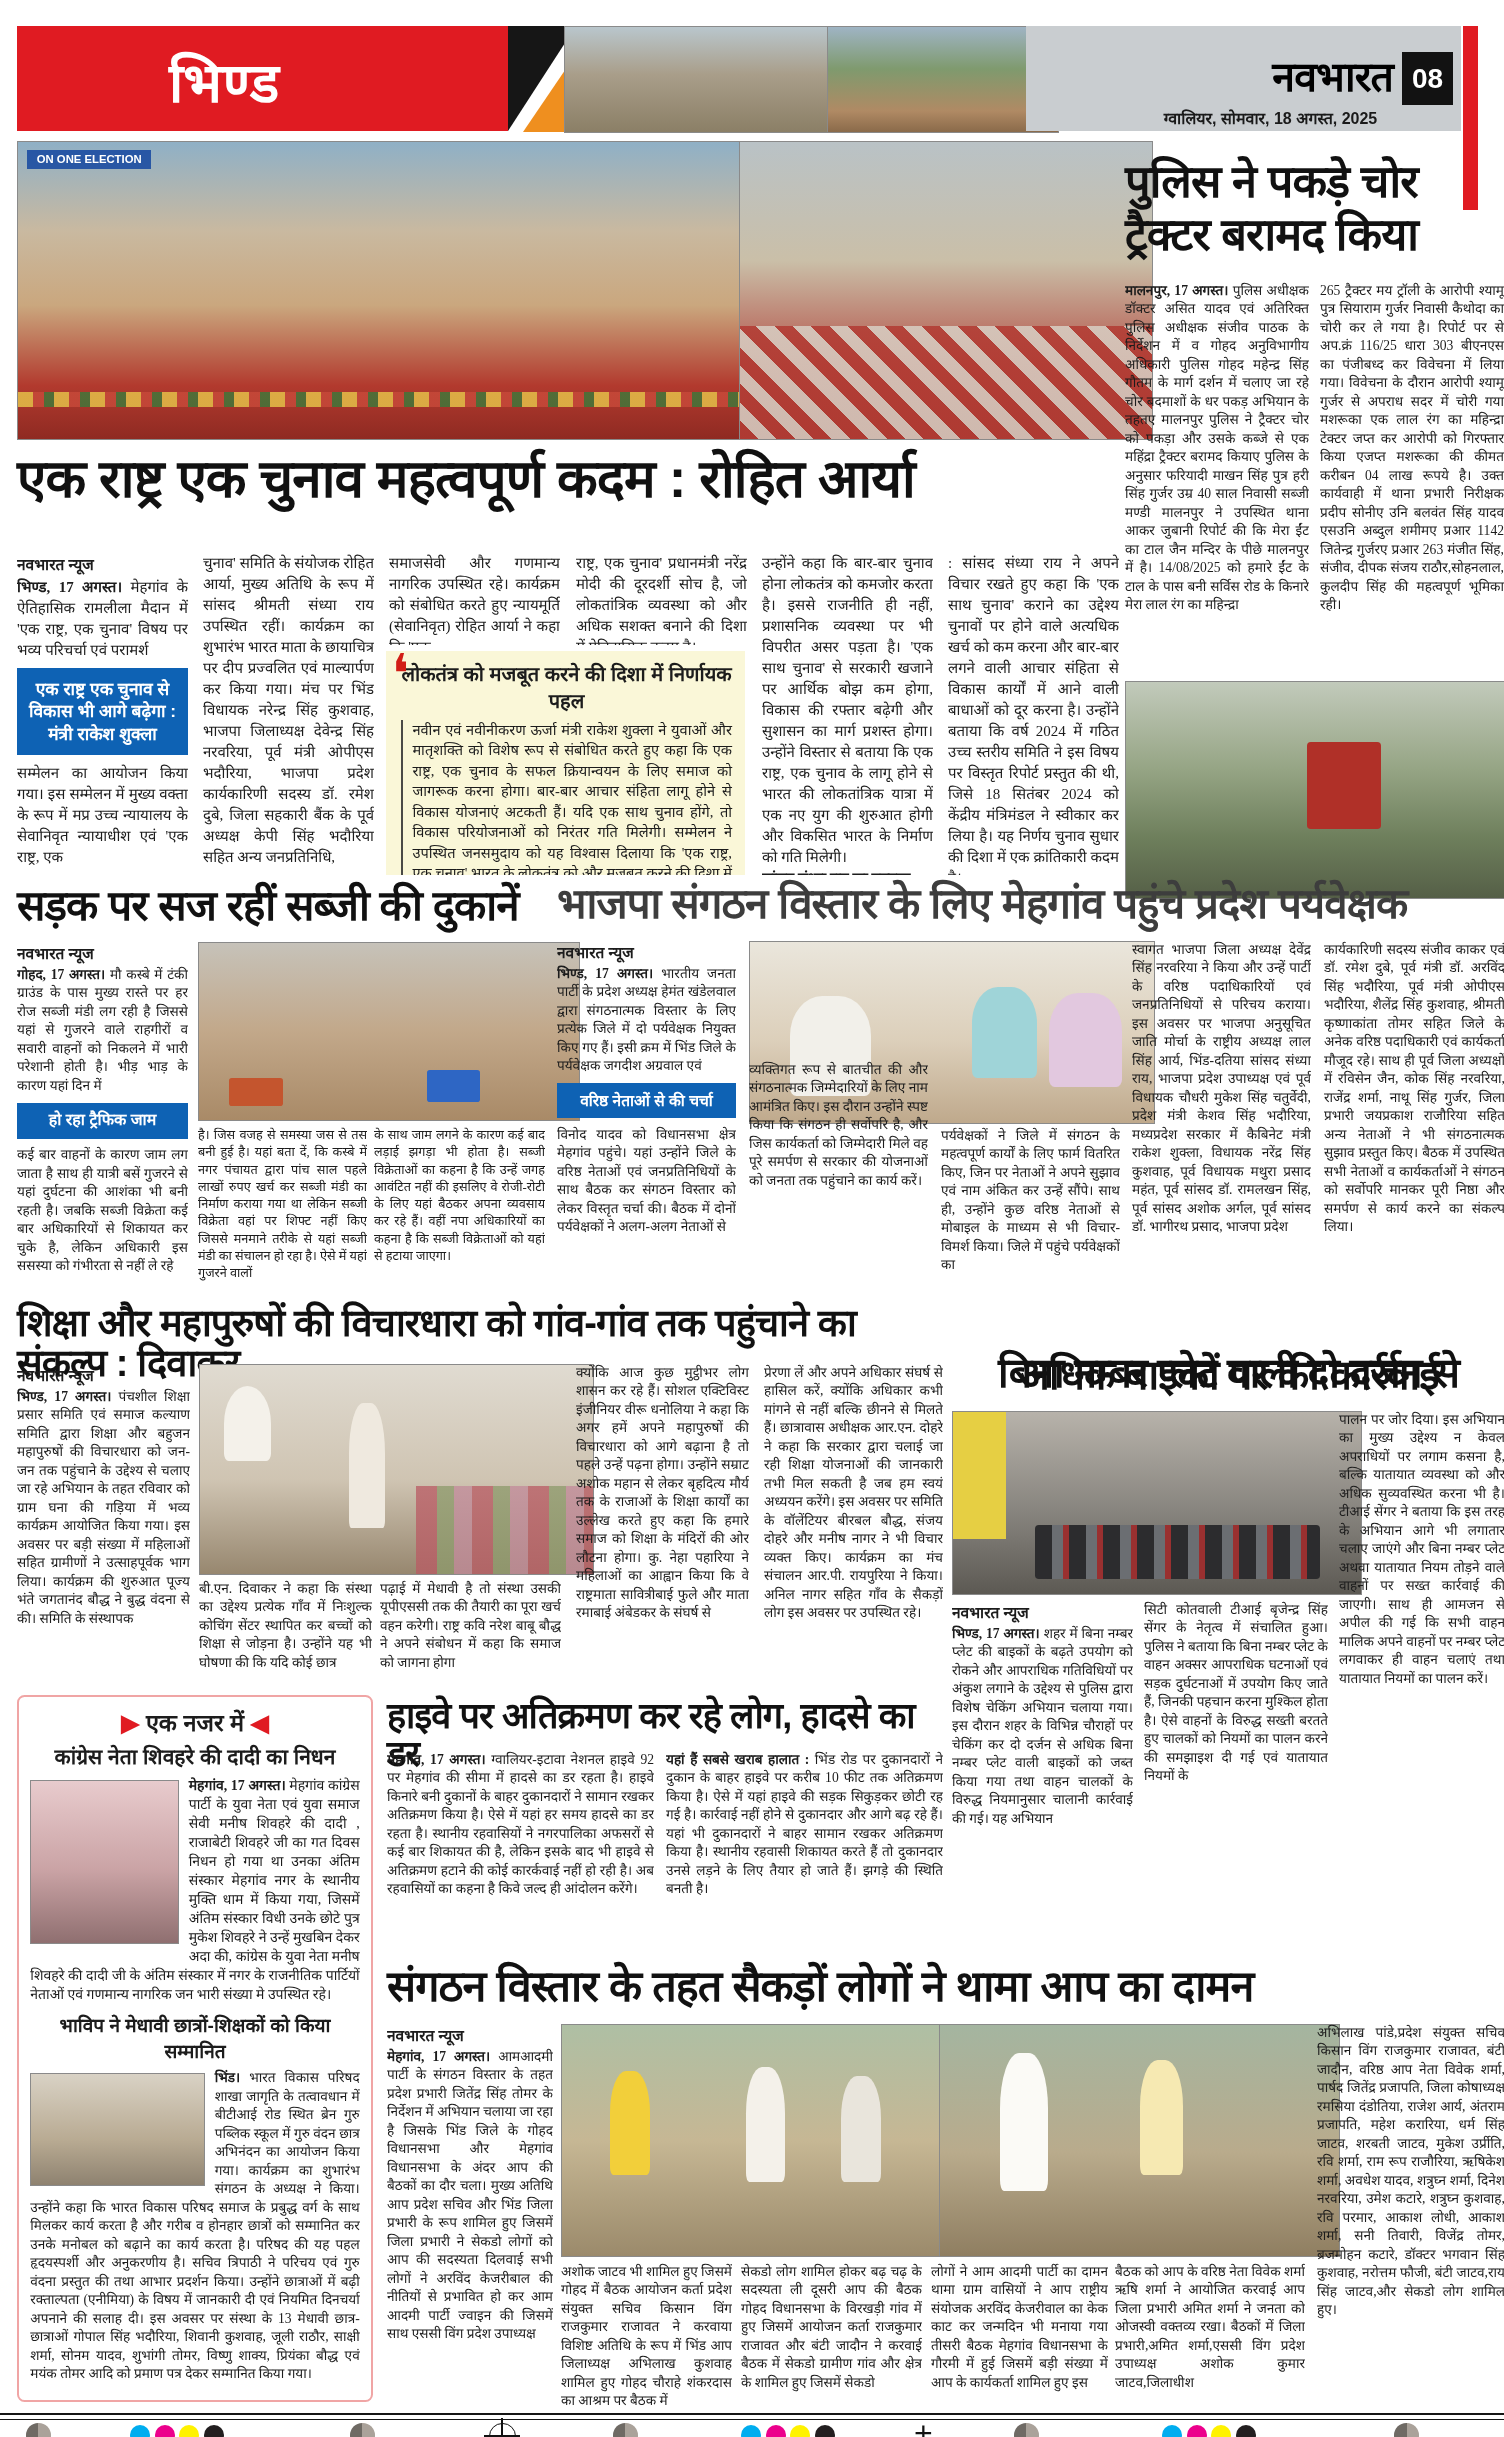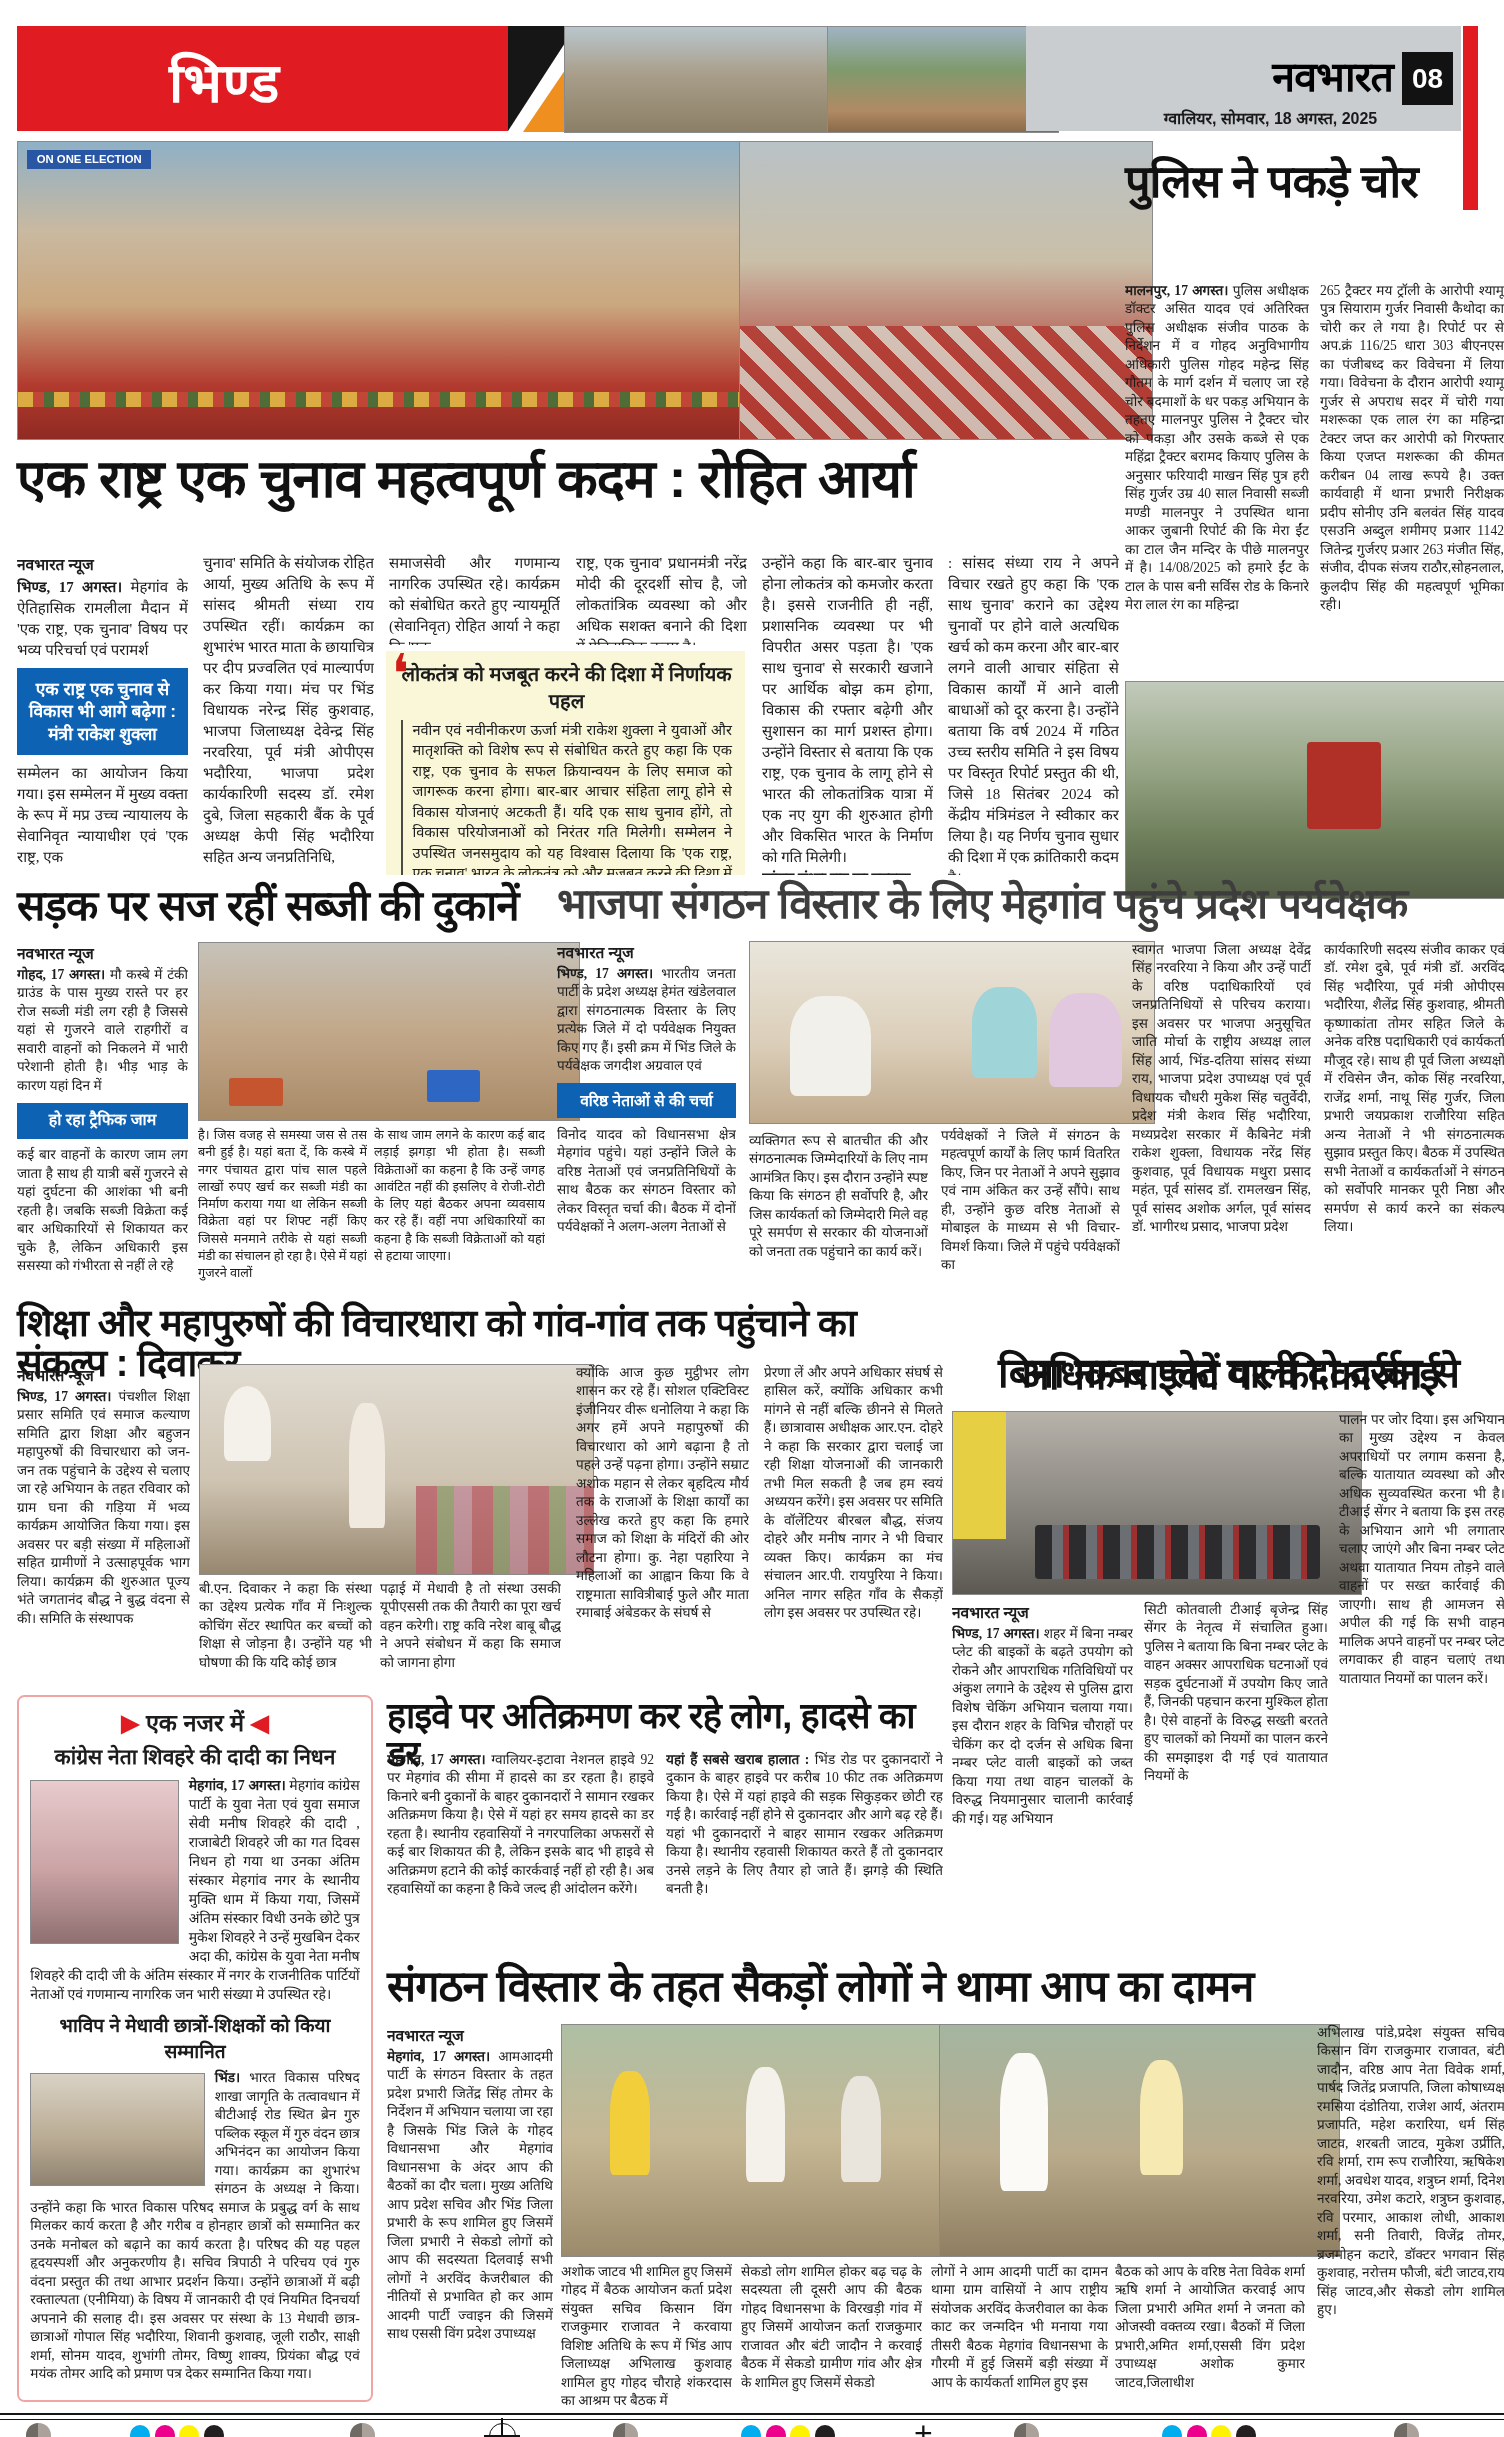--- a/index.html
+++ b/index.html
@@ -80,20 +80,21 @@
   </div>
   <div class="abs clip" style="left:762px;top:553px;width:171px;height:322px;">
     <p class="body">उन्होंने कहा कि बार-बार चुनाव होना लोकतंत्र को कमजोर करता है। इससे राजनीति ही नहीं, प्रशासनिक व्यवस्था पर भी विपरीत असर पड़ता है। 'एक साथ चुनाव' से सरकारी खजाने पर आर्थिक बोझ कम होगा, विकास की रफ्तार बढ़ेगी और सुशासन का मार्ग प्रशस्त होगा। उन्होंने विस्तार से बताया कि एक राष्ट्र, एक चुनाव के लागू होने से भारत की लोकतांत्रिक यात्रा में एक नए युग की शुरुआत होगी और विकसित भारत के निर्माण को गति मिलेगी।</p>
     <p class="body dl">सांसद संध्या राय का वक्तव्य</p>
   </div>
   <div class="abs clip" style="left:948px;top:553px;width:171px;height:322px;">
     <p class="body">: सांसद संध्या राय ने अपने विचार रखते हुए कहा कि 'एक साथ चुनाव' कराने का उद्देश्य चुनावों पर होने वाले अत्यधिक खर्च को कम करना और बार-बार लगने वाली आचार संहिता से विकास कार्यों में आने वाली बाधाओं को दूर करना है। उन्होंने बताया कि वर्ष 2024 में गठित उच्च स्तरीय समिति ने इस विषय पर विस्तृत रिपोर्ट प्रस्तुत की थी, जिसे 18 सितंबर 2024 को केंद्रीय मंत्रिमंडल ने स्वीकार कर लिया है। यह निर्णय चुनाव सुधार की दिशा में एक क्रांतिकारी कदम है।</p>
   </div>
 
   <div class="abs headline" style="left:1125px;top:158px;width:380px;font-size:45px;">पुलिस ने पकड़े चोर</div>
+  <div class="abs headline" style="left:1125px;top:211px;width:380px;font-size:45px;">ट्रैक्टर बरामद किया</div>
   <div class="abs clip" style="left:1125px;top:282px;width:184px;height:393px;">
     <p class="body-sm"><b class="dl">मालनपुर, 17 अगस्त।</b> <span>पुलिस अधीक्षक डॉक्टर असित यादव एवं अतिरिक्त पुलिस अधीक्षक संजीव पाठक के निर्देशन में व गोहद अनुविभागीय अधिकारी पुलिस गोहद महेन्द्र सिंह गौतम के मार्ग दर्शन में चलाए जा रहे चोर बदमाशों के धर पकड़ अभियान के तहतए मालनपुर पुलिस ने ट्रैक्टर चोर को पकड़ा और उसके कब्जे से एक महिंद्रा ट्रैक्टर बरामद कियाए पुलिस के अनुसार फरियादी माखन सिंह पुत्र हरी सिंह गुर्जर उम्र 40 साल निवासी सब्जी मण्डी मालनपुर ने उपस्थित थाना आकर जुबानी रिपोर्ट की कि मेरा ईंट का टाल जैन मन्दिर के पीछे मालनपुर में है। 14/08/2025 को हमारे ईंट के टाल के पास बनी सर्विस रोड के किनारे मेरा लाल रंग का महिन्द्रा</span></p>
   </div>
   <div class="abs clip" style="left:1320px;top:282px;width:184px;height:393px;">
     <p class="body-sm">265 ट्रैक्टर मय ट्रॉली के आरोपी श्यामू पुत्र सियाराम गुर्जर निवासी कैथोदा का चोरी कर ले गया है। रिपोर्ट पर से अप.क्रं 116/25 धारा 303 बीएनएस का पंजीबध्द कर विवेचना में लिया गया। विवेचना के दौरान आरोपी श्यामू गुर्जर से अपराध सदर में चोरी गया मशरूका एक लाल रंग का महिन्द्रा टेक्टर जप्त कर आरोपी को गिरफ्तार किया एजप्त मशरूका की कीमत करीबन 04 लाख रूपये है। उक्त कार्यवाही में थाना प्रभारी निरीक्षक प्रदीप सोनीए उनि बलवंत सिंह यादव एसउनि अब्दुल शमीमए प्रआर 1142 जितेन्द्र गुर्जरए प्रआर 263 मंजीत सिंह, संजीव, दीपक संजय राठौर,सोहनलाल, कुलदीप सिंह की महत्वपूर्ण भूमिका रही।</p>
   </div>
   <div class="abs photo" style="left:1125px;top:681px;width:380px;height:216px;background:linear-gradient(180deg,#c2cabb 0%,#96a585 40%,#6e7f5c 72%,#555f47 100%);">
     <div class="abs" style="left:44%;top:28%;width:18%;height:40%;background:#b03028;border-radius:3.8px;"></div>
   </div>
 
@@ -120,21 +121,21 @@
     <div class="byline">नवभारत न्यूज</div>
     <p class="body-sm"><b class="dl">भिण्ड, 17 अगस्त।</b> <span>भारतीय जनता पार्टी के प्रदेश अध्यक्ष हेमंत खंडेलवाल द्वारा संगठनात्मक विस्तार के लिए प्रत्येक जिले में दो पर्यवेक्षक नियुक्त किए गए हैं। इसी क्रम में भिंड जिले के पर्यवेक्षक जगदीश अग्रवाल एवं</span></p>
     <div class="bluebox" style="font-size:15.5px;padding:7.5px 5.6px;">वरिष्ठ नेताओं से की चर्चा</div>
     <p class="body-sm">विनोद यादव को विधानसभा क्षेत्र मेहगांव पहुंचे। यहां उन्होंने जिले के वरिष्ठ नेताओं एवं जनप्रतिनिधियों के साथ बैठक कर संगठन विस्तार को लेकर विस्तृत चर्चा की। बैठक में दोनों पर्यवेक्षकों ने अलग-अलग नेताओं से</p>
   </div>
   <div class="abs photo" style="left:749px;top:941px;width:372px;height:181px;background:linear-gradient(180deg,#eae6dc 0%,#dccfba 55%,#bfa98c 100%);">
     <div class="abs" style="left:10%;top:30%;width:20%;height:55%;background:#f2f0ea;border-radius:40% 40% 8% 8%;"></div>
     <div class="abs" style="left:55%;top:25%;width:16%;height:50%;background:#9fd4d8;border-radius:40% 40% 8% 8%;"></div>
     <div class="abs" style="left:74%;top:28%;width:18%;height:52%;background:#e2c8df;border-radius:40% 40% 8% 8%;"></div>
   </div>
-  <div class="abs clip" style="left:749px;top:1132px;width:179px;height:164px;">
+  <div class="abs clip" style="left:749px;top:1061px;width:179px;height:164px;">
     <p class="body-sm">व्यक्तिगत रूप से बातचीत की और संगठनात्मक जिम्मेदारियों के लिए नाम आमंत्रित किए। इस दौरान उन्होंने स्पष्ट किया कि संगठन ही सर्वोपरि है, और जिस कार्यकर्ता को जिम्मेदारी मिले वह पूरे समर्पण से सरकार की योजनाओं को जनता तक पहुंचाने का कार्य करें।</p>
   </div>
   <div class="abs clip" style="left:941px;top:1127px;width:179px;height:164px;">
     <p class="body-sm">पर्यवेक्षकों ने जिले में संगठन के महत्वपूर्ण कार्यों के लिए फार्म वितरित किए, जिन पर नेताओं ने अपने सुझाव एवं नाम अंकित कर उन्हें सौंपे। साथ ही, उन्होंने कुछ वरिष्ठ नेताओं से मोबाइल के माध्यम से भी विचार-विमर्श किया। जिले में पहुंचे पर्यवेक्षकों का</p>
   </div>
   <div class="abs clip" style="left:1132px;top:941px;width:179px;height:350px;">
     <p class="body-sm">स्वागत भाजपा जिला अध्यक्ष देवेंद्र सिंह नरवरिया ने किया और उन्हें पार्टी के वरिष्ठ पदाधिकारियों एवं जनप्रतिनिधियों से परिचय कराया। इस अवसर पर भाजपा अनुसूचित जाति मोर्चा के राष्ट्रीय अध्यक्ष लाल सिंह आर्य, भिंड-दतिया सांसद संध्या राय, भाजपा प्रदेश उपाध्यक्ष एवं पूर्व विधायक चौधरी मुकेश सिंह चतुर्वेदी, प्रदेश मंत्री केशव सिंह भदौरिया, मध्यप्रदेश सरकार में कैबिनेट मंत्री राकेश शुक्ला, विधायक नरेंद्र सिंह कुशवाह, पूर्व विधायक मथुरा प्रसाद महंत, पूर्व सांसद डॉ. रामलखन सिंह, पूर्व सांसद अशोक अर्गल, पूर्व सांसद डॉ. भागीरथ प्रसाद, भाजपा प्रदेश</p>
   </div>
   <div class="abs clip" style="left:1324px;top:941px;width:181px;height:350px;">
     <p class="body-sm">कार्यकारिणी सदस्य संजीव काकर एवं डॉ. रमेश दुबे, पूर्व मंत्री डॉ. अरविंद सिंह भदौरिया, पूर्व मंत्री ओपीएस भदौरिया, शैलेंद्र सिंह कुशवाह, श्रीमती कृष्णाकांता तोमर सहित जिले के अनेक वरिष्ठ पदाधिकारी एवं कार्यकर्ता मौजूद रहे। साथ ही पूर्व जिला अध्यक्षों में रविसेन जैन, कोक सिंह नरवरिया, राजेंद्र शर्मा, नाथू सिंह गुर्जर, जिला प्रभारी जयप्रकाश राजौरिया सहित अन्य नेताओं ने भी संगठनात्मक सुझाव प्रस्तुत किए। बैठक में उपस्थित सभी नेताओं व कार्यकर्ताओं ने संगठन को सर्वोपरि मानकर पूरी निष्ठा और समर्पण से कार्य करने का संकल्प लिया।</p>

